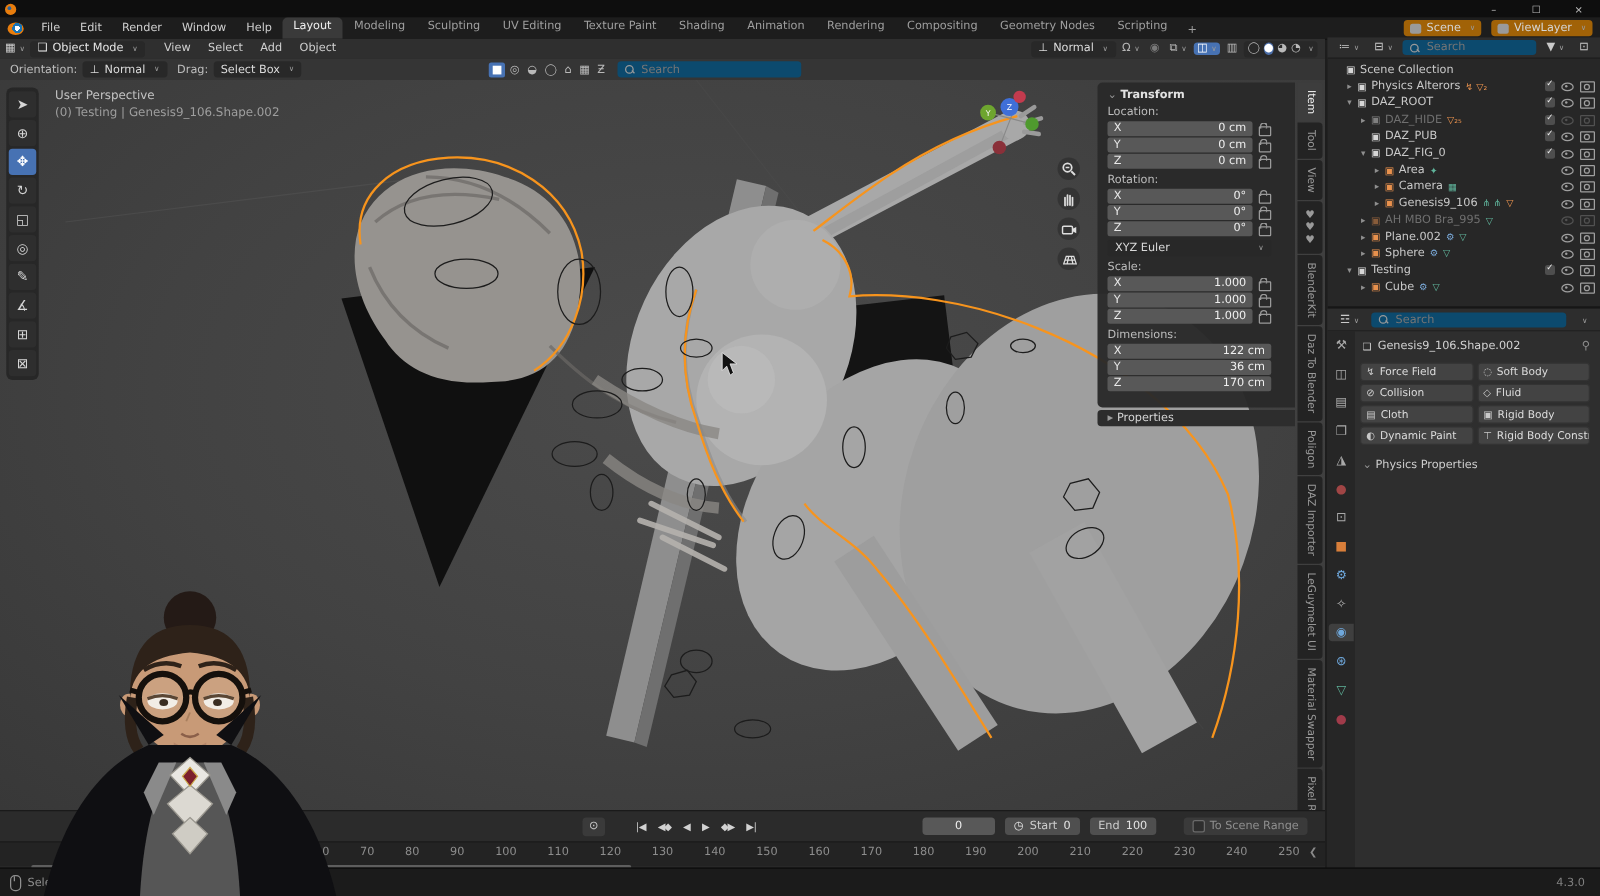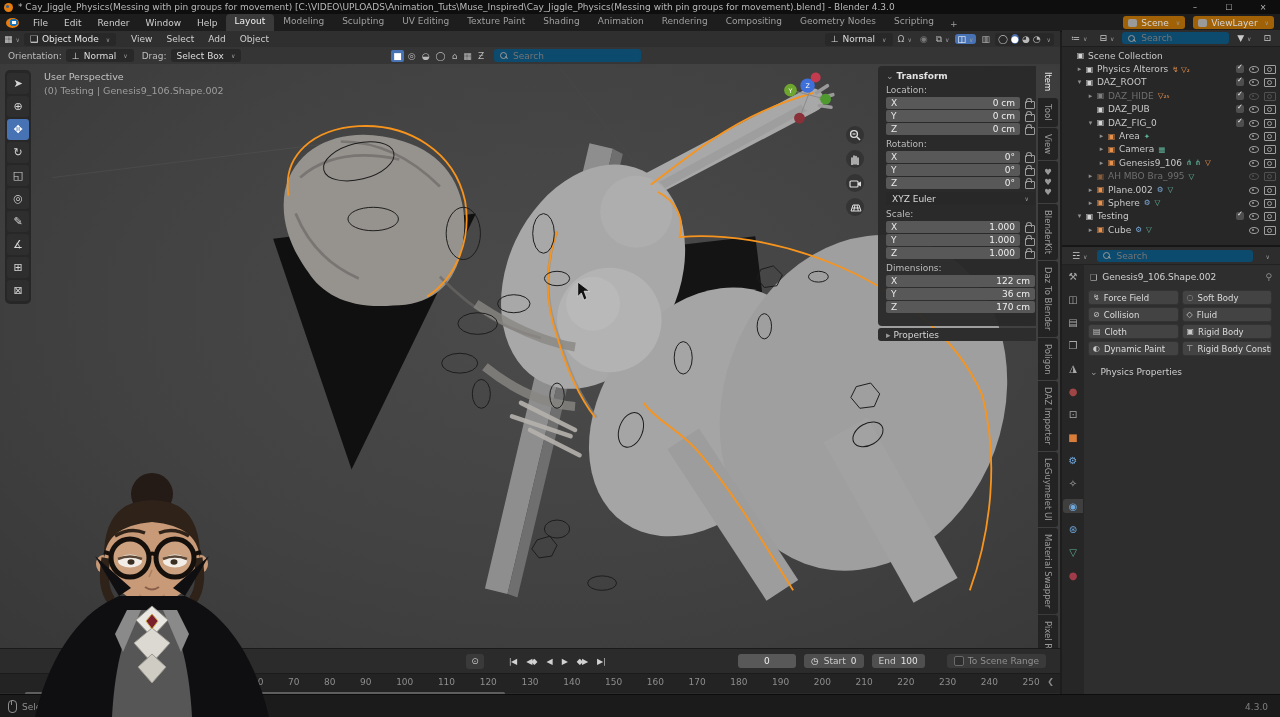--- a/index.html
+++ b/index.html
@@ -52,21 +52,21 @@
   #vp-info .sub{color:#9e9e9e;}
   
   #toolbar{left:5px;top:70px;width:26px;display:flex;flex-direction:column;gap:2px;background:rgba(35,35,35,.85);border-radius:5px;padding:3px 0;align-items:center;}
   .tool-btn{width:22px;height:21px;border-radius:3px;display:flex;align-items:center;justify-content:center;color:#d6d6d6;font-size:11px;background:#2e2e2e;}
   .tool-btn.active{background:#4772b3;color:#fff;}
   
   #vp-side{left:846px;top:126px;display:flex;flex-direction:column;gap:6px;}
   .side-ic{width:18px;height:18px;border-radius:9px;background:rgba(40,40,40,.55);display:flex;align-items:center;justify-content:center;}
   .side-ic svg{display:block;}
   
-  #npanel{left:878px;top:66px;width:158px;height:260px;background:rgba(42,42,42,.96);border-radius:4px 0 0 4px;padding:4px 1px 0 8px;box-sizing:border-box;}
+  #npanel{left:878px;top:66px;width:158px;height:260px;background:rgba(42,42,42,.96);border-radius:4px 0 0 4px;padding:4px 19px 0 8px;box-sizing:border-box;}
   .np-title{color:#e2e2e2;font-weight:bold;margin:1px 0 4px 0;}
   .np-title::before{content:"⌄ ";color:#9a9a9a;font-weight:normal;}
   .np-sub{color:#bdbdbd;margin:4px 0 2px 0;}
   .vrow{display:flex;align-items:center;margin-bottom:1px;gap:5px;}
   .vfield{flex:1;background:#585858;border-radius:2px;height:12px;display:flex;align-items:center;padding:0 5px;color:#efefef;}
   .vax{color:#e8e8e8;}
   .vval{margin-left:auto;}
   .lock{width:8px;height:6px;border:1px solid #9a9a9a;border-radius:1px;position:relative;margin-top:3px;flex:0 0 auto;}
   .lock::before{content:"";position:absolute;top:-4px;left:0px;width:4px;height:4px;border:1px solid #9a9a9a;border-bottom:none;border-radius:3px 3px 0 0;}
   .euler{background:#282828;border-radius:2px;height:13px;display:flex;align-items:center;padding:0 6px;color:#d9d9d9;margin:3px 0 1px 0;}
@@ -145,21 +145,20 @@
   
   #avatar{left:27px;top:470px;z-index:50;}
 </style>
 </head>
 <body>
 
 <div id="app">
 
   <div id="titlebar" class="abs">
     <span id="blend-logo"></span>
-    <span>* Cay_Jiggle_Physics(Messing with pin groups for movement) [C:\VIDEO\UPLOADS\Animation_Tuts\Muse_Inspired\Cay_Jiggle_Physics(Messing with pin groups for movement).blend] - Blender 4.3.0</span>
     <span class="wbtns">
       <span class="wbtn">–</span>
       <span class="wbtn">☐</span>
       <span class="wbtn">×</span>
     </span>
   </div>
 
   <div id="menubar" class="abs">
     <span id="bl-icon"></span>
     <span>

